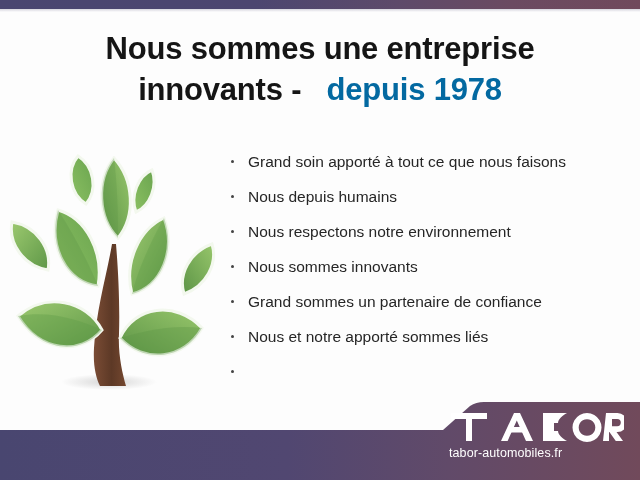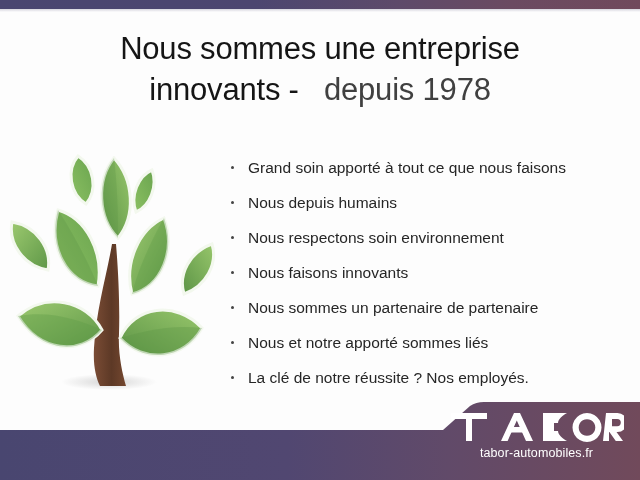--- a/index.html
+++ b/index.html
@@ -40,51 +40,51 @@
   }
 
   
   #headline {
     position: absolute;
     left: 30px;
     top: 28px;
     width: 580px;
     text-align: center;
     font-size: 31px;
-    font-weight: normal;
+    font-weight: bold;
     line-height: 1.33;
     color: #151515;
     letter-spacing: -0.2px;
   }
   #headline .line2 {
     display: block;
   }
   .accent-green {
-    color: #404040;
+    color: #0369a1;
   }
 
   
   #tree-figure {
     position: absolute;
     left: 6px;
     top: 134px;
     width: 222px;
     height: 262px;
   }
   #tree-figure svg {
     display: block;
     width: 222px;
     height: 262px;
   }
 
   
   #bullet-list {
     position: absolute;
     left: 228px;
-    top: 150px;
+    top: 144px;
     width: 400px;
     margin: 0;
     padding: 0;
     list-style: none;
   }
   #bullet-list li {
     position: relative;
     height: 35px;
     line-height: 35px;
     padding-left: 20px;
@@ -114,21 +114,20 @@
   #bottom-bar svg {
     display: block;
     width: 640px;
     height: 80px;
   }
   #brand-block {
     position: absolute;
     right: 16px;
     top: 410px;
     width: 175px;
-    text-align: center;
   }
   #brand-wordmark {
     height: 34px;
     display: block;
     width: 100%;
   }
   #brand-wordmark svg {
     display: block;
     height: 34px;
     width: 100%;
@@ -209,25 +208,25 @@
 
       <path d="M6 88 C 30 92, 46 114, 42 136 C 18 132, 2 110, 6 88 Z" fill="url(#lf1)" stroke="#f3f8ee" stroke-width="3"></path>
 
       <path d="M206 110 C 184 118, 172 140, 178 160 C 200 152, 212 130, 206 110 Z" fill="url(#lf2)" stroke="#f3f8ee" stroke-width="3"></path>
     </svg>
   </div>
 
   <ul id="bullet-list">
     <li><span class="dot"></span><span>Grand soin apporté à tout ce que nous faisons</span></li>
     <li><span class="dot"></span><span>Nous depuis humains</span></li>
-    <li><span class="dot"></span><span>Nous respectons soin environnement</span></li>
-    <li><span class="dot"></span><span>Nous faisons innovants</span></li>
-    <li><span class="dot"></span><span>Nous sommes un partenaire de partenaire</span></li>
+    <li><span class="dot"></span><span>Nous respectons notre environnement</span></li>
+    <li><span class="dot"></span><span>Nous sommes innovants</span></li>
+    <li><span class="dot"></span><span>Grand sommes un partenaire de confiance</span></li>
     <li><span class="dot"></span><span>Nous et notre apporté sommes liés</span></li>
-    <li><span class="dot"></span><span>La clé de notre réussite ? Nos employés.</span></li>
+    <li><span class="dot"></span></li>
   </ul>
 
   <div id="bottom-bar">
     <svg viewBox="0 0 640 80" xmlns="http://www.w3.org/2000/svg" preserveAspectRatio="none" aria-hidden="true">
       <defs>
         <linearGradient id="barg" x1="0" y1="0" x2="1" y2="0">
           <stop offset="0%" stop-color="#494670"></stop>
           <stop offset="45%" stop-color="#514771"></stop>
           <stop offset="70%" stop-color="#614a69"></stop>
           <stop offset="100%" stop-color="#714a5b"></stop>

